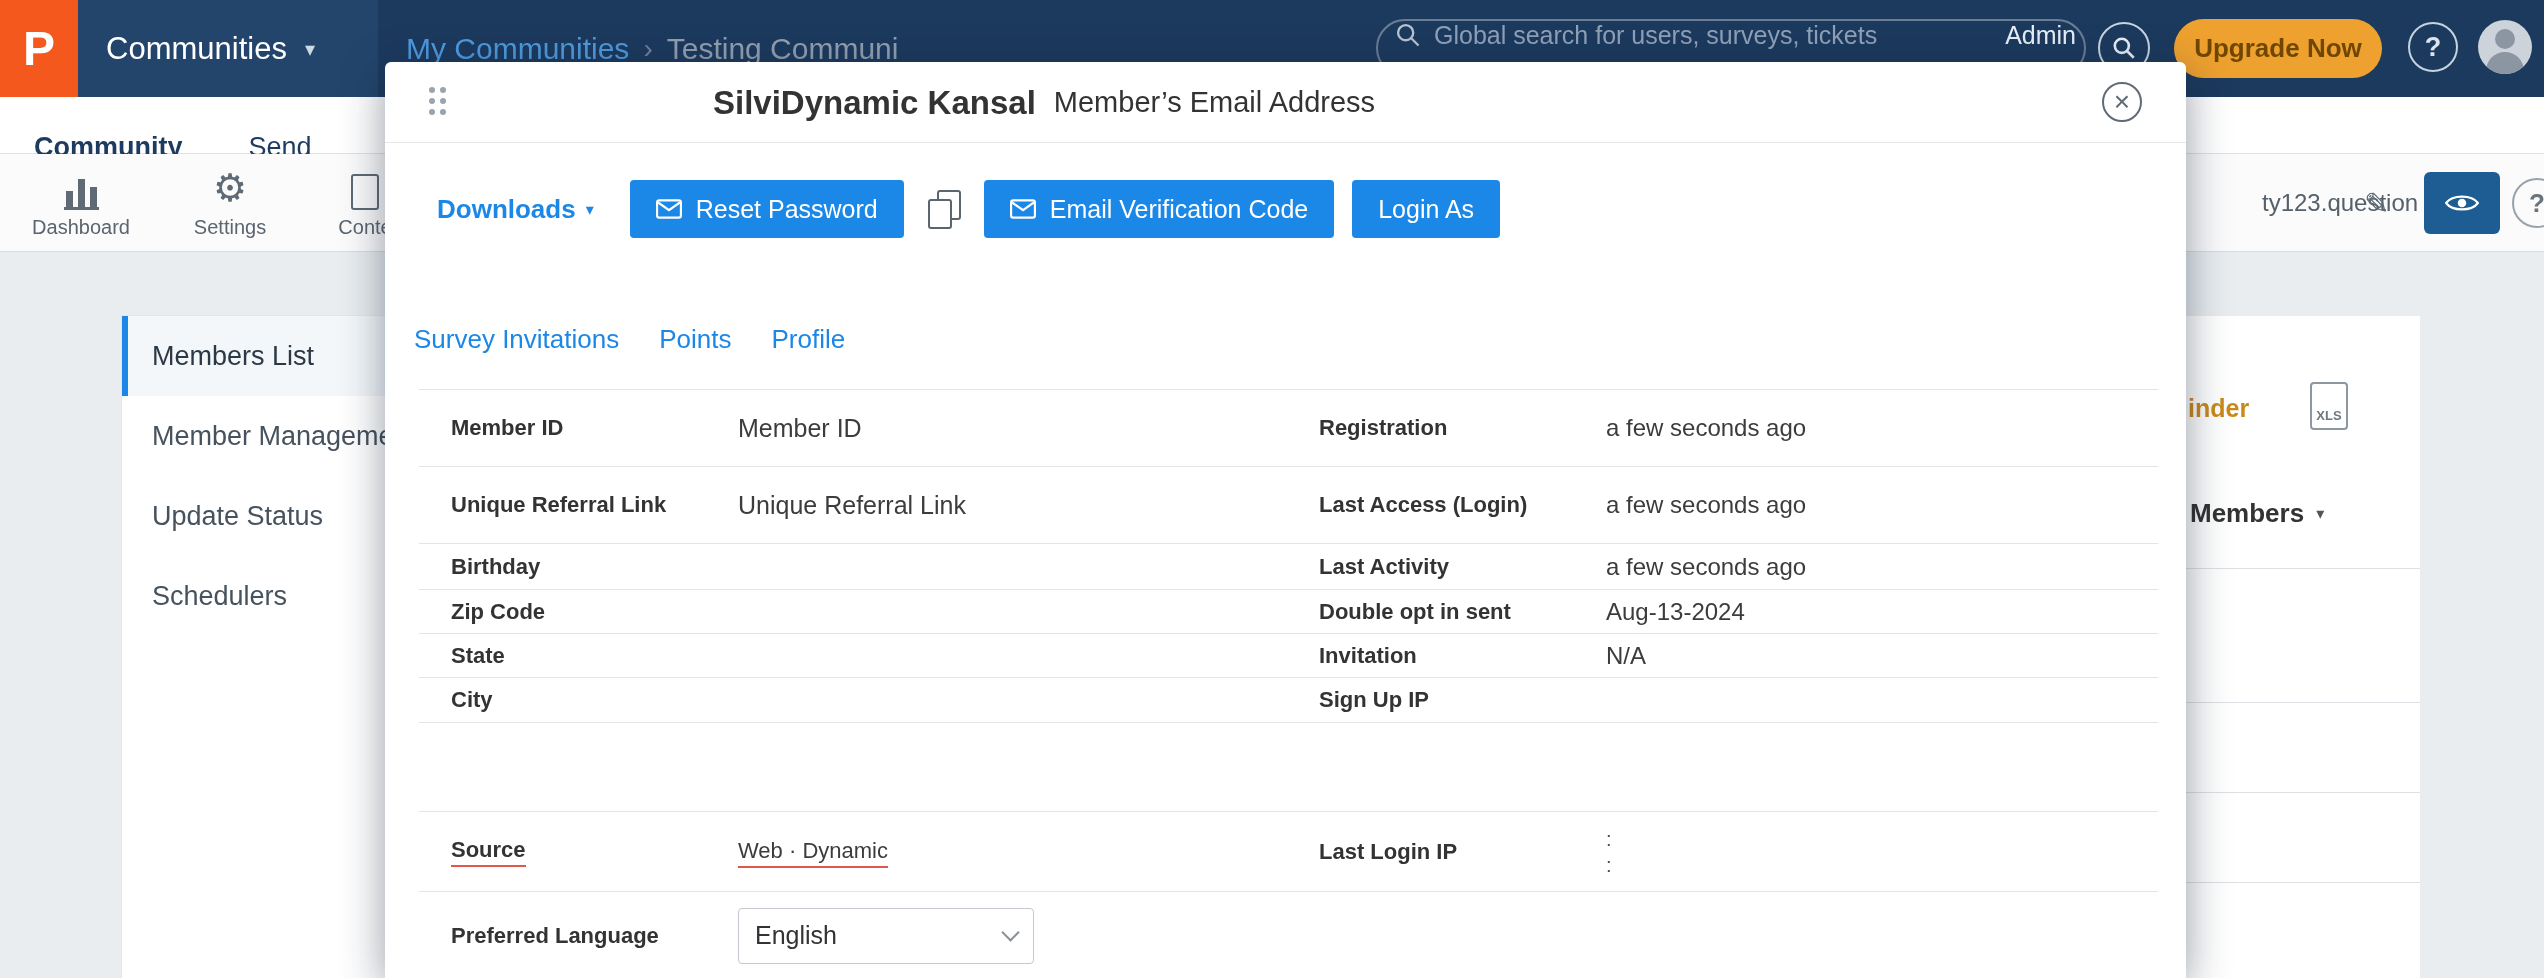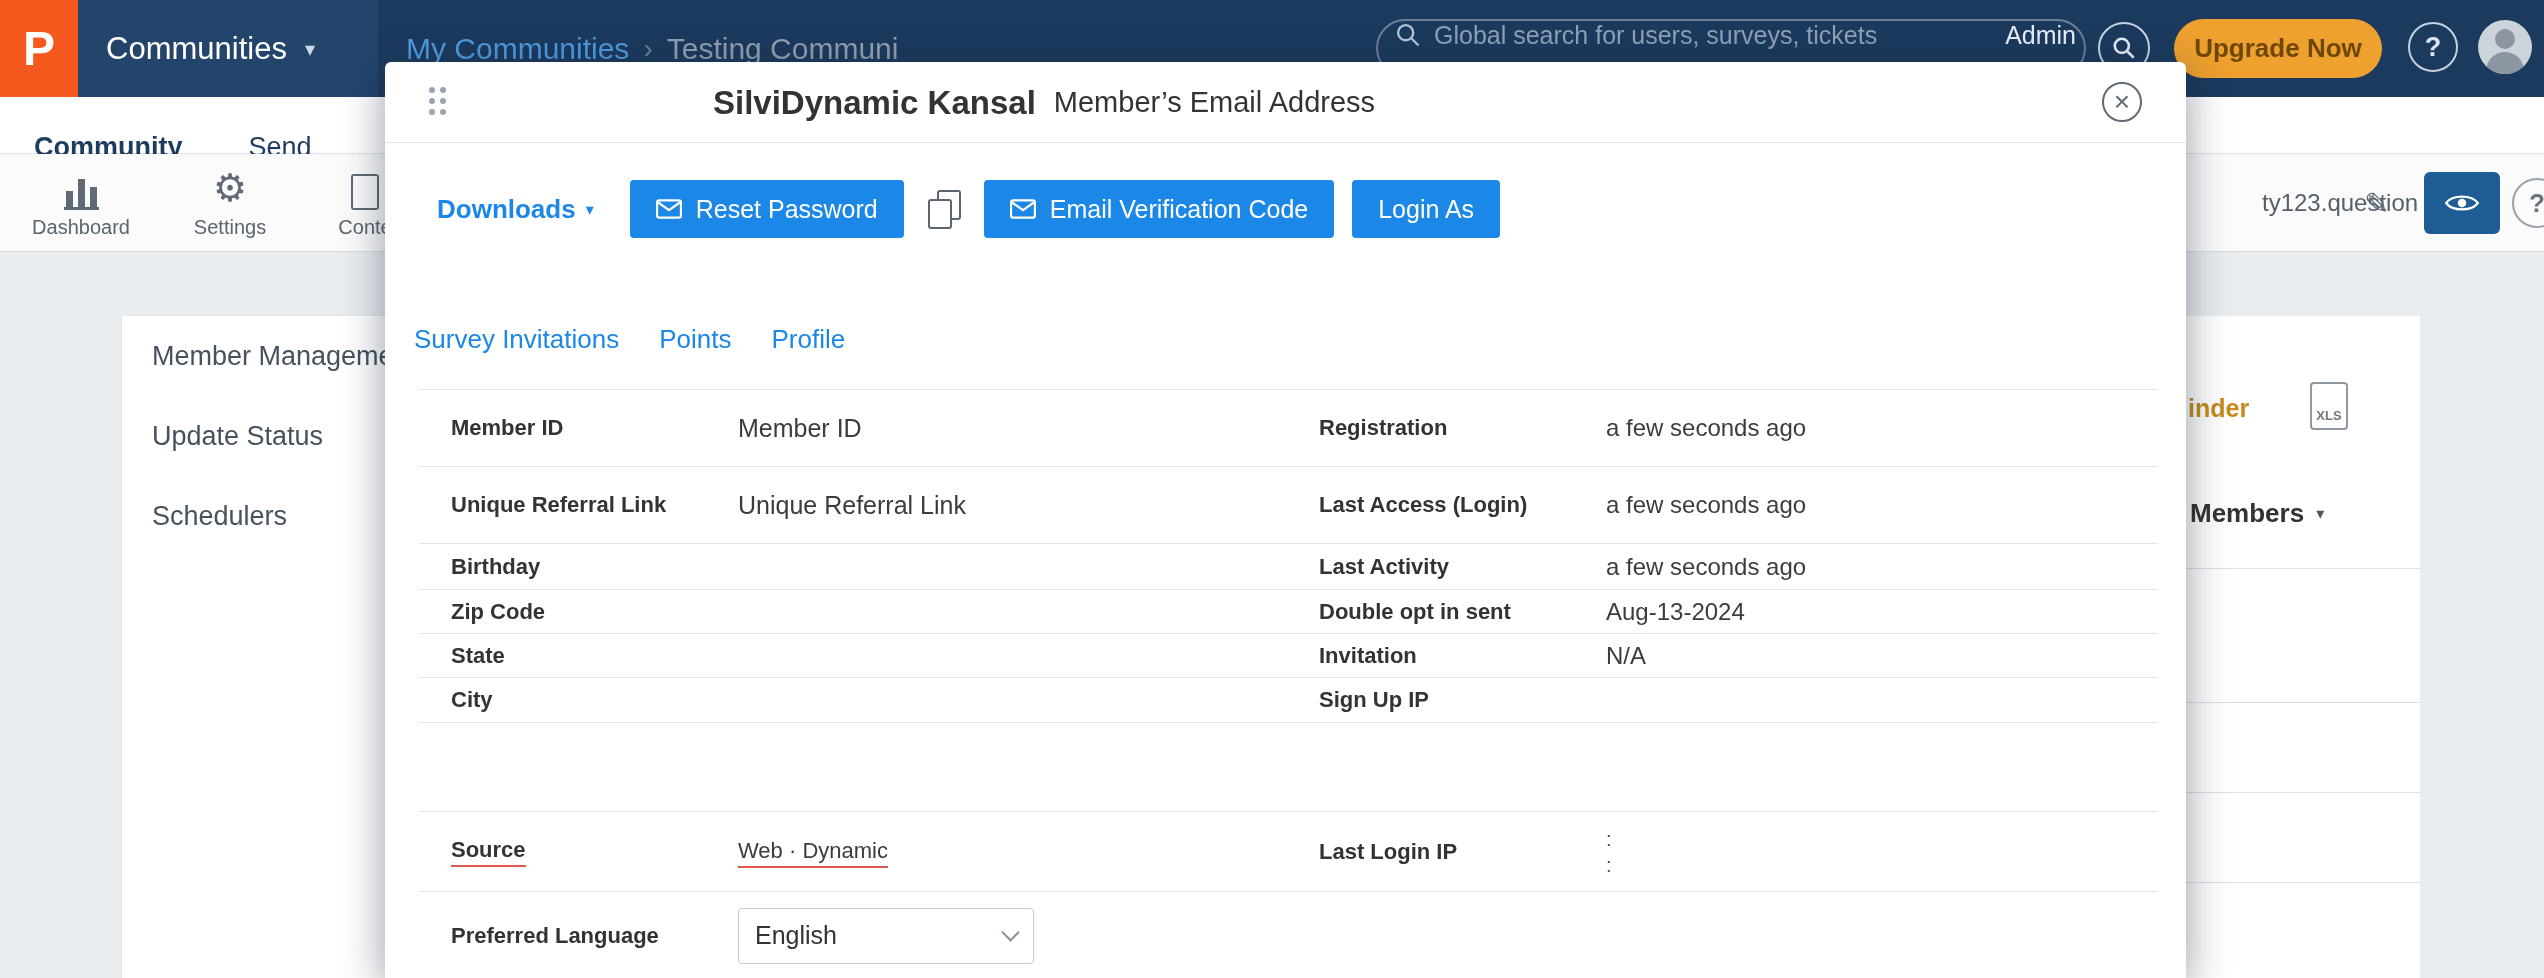--- a/index.html
+++ b/index.html
@@ -193,20 +193,21 @@
       <svg width="34" height="22" viewBox="0 0 32 20">
         <path d="M1 10 C7 2 25 2 31 10 C25 18 7 18 1 10 Z" fill="none" stroke="#fff" stroke-width="2"></path>
         <circle cx="16" cy="10" r="4" fill="#fff"></circle>
       </svg>
     </div>
     <div class="tb-help">?</div>
   </div>
 
   <div class="content">
     <div class="side-panel">
+      <div class="side-item active">Members List</div>
       <div class="side-item">Member Management</div>
       <div class="side-item">Update Status</div>
       <div class="side-item">Schedulers</div>
     </div>
     <div class="right-panel">
       <div class="rp-reminder">inder</div>
       <div class="xls">
         <em>XLS</em>
       </div>
       <div class="rp-members">

